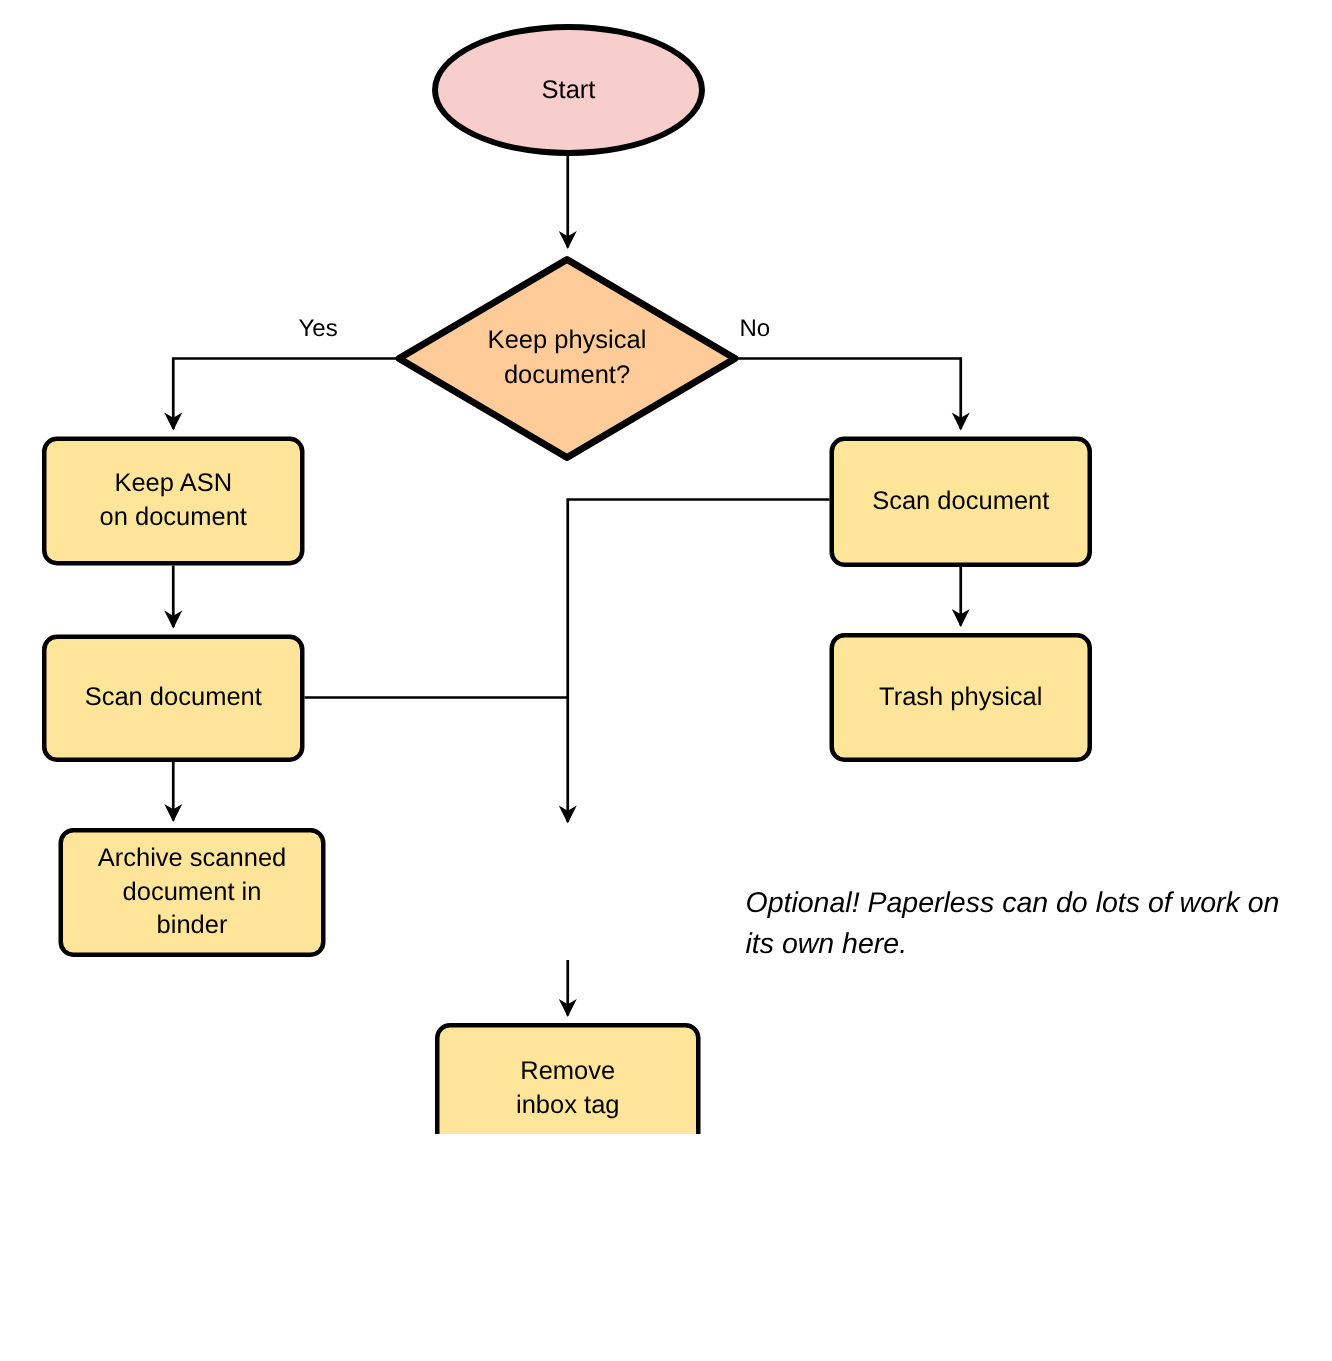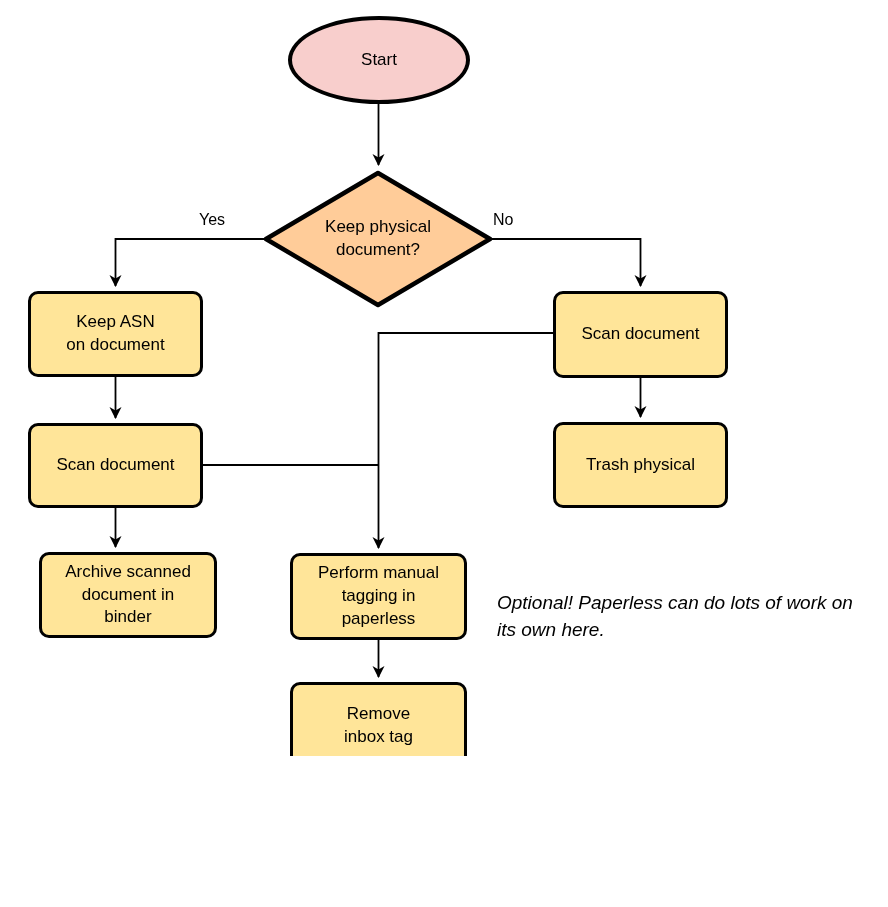--- a/index.html
+++ b/index.html
@@ -146,23 +146,20 @@
   <div class="node process" style="left:28px; top:423px; width:175px; height:85px;">Scan document</div>
 
   <div class="node process" style="left:27px; top:552px; width:178px; height:86px;margin-left:12px;">Archive scanned
 document in
 binder</div>
 
   <div class="node process" style="left:553px; top:291px; width:175px; height:87px;">Scan document</div>
 
   <div class="node process" style="left:553px; top:422px; width:175px; height:86px;">Trash physical</div>
 
-  <div class="node process" style="left:290px; top:553px; width:177px; height:87px;">Perform manual
-tagging in
-paperless</div>
 
   <div class="node process" style="left:290px; top:682px; width:177px; height:88px;">Remove
 inbox tag</div>
 
   <div class="node terminal" style="left:288px; top:811px; width:182px; height:87px;">End</div>
 
   <div class="annotation">Optional! Paperless can do lots of work on
 its own here.</div>
 
   <div class="bottom-strip"></div>

